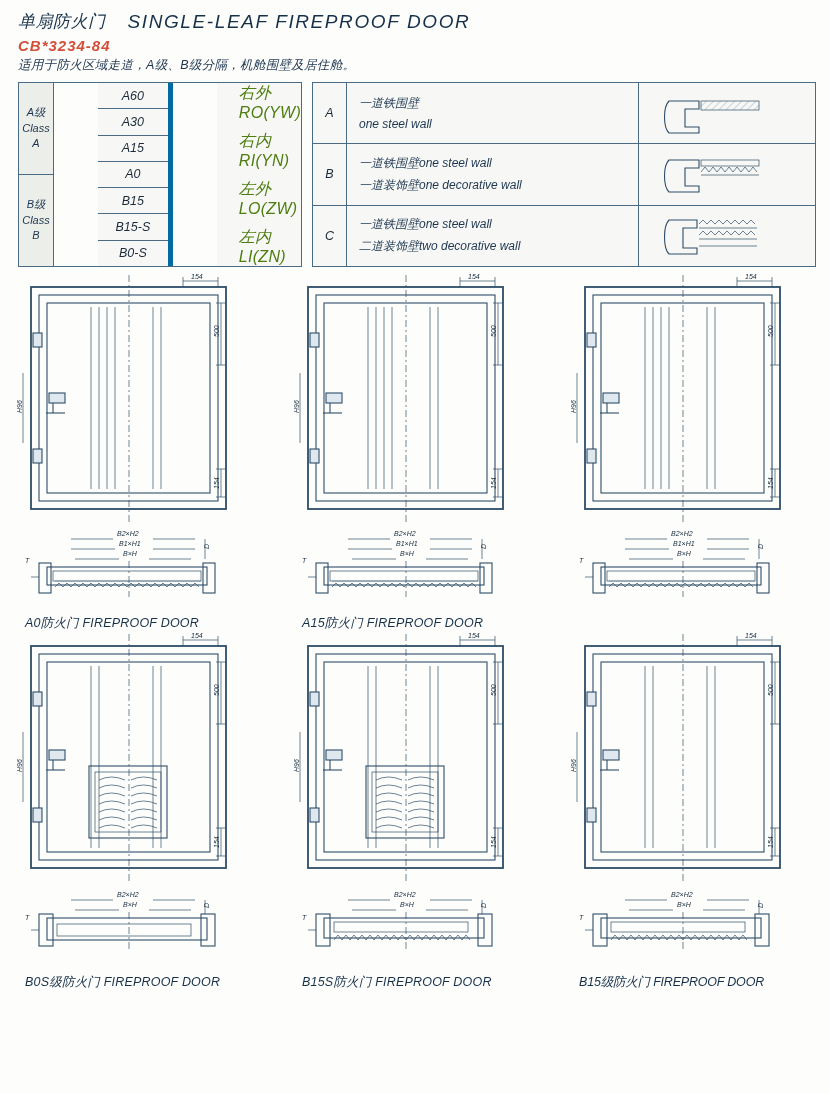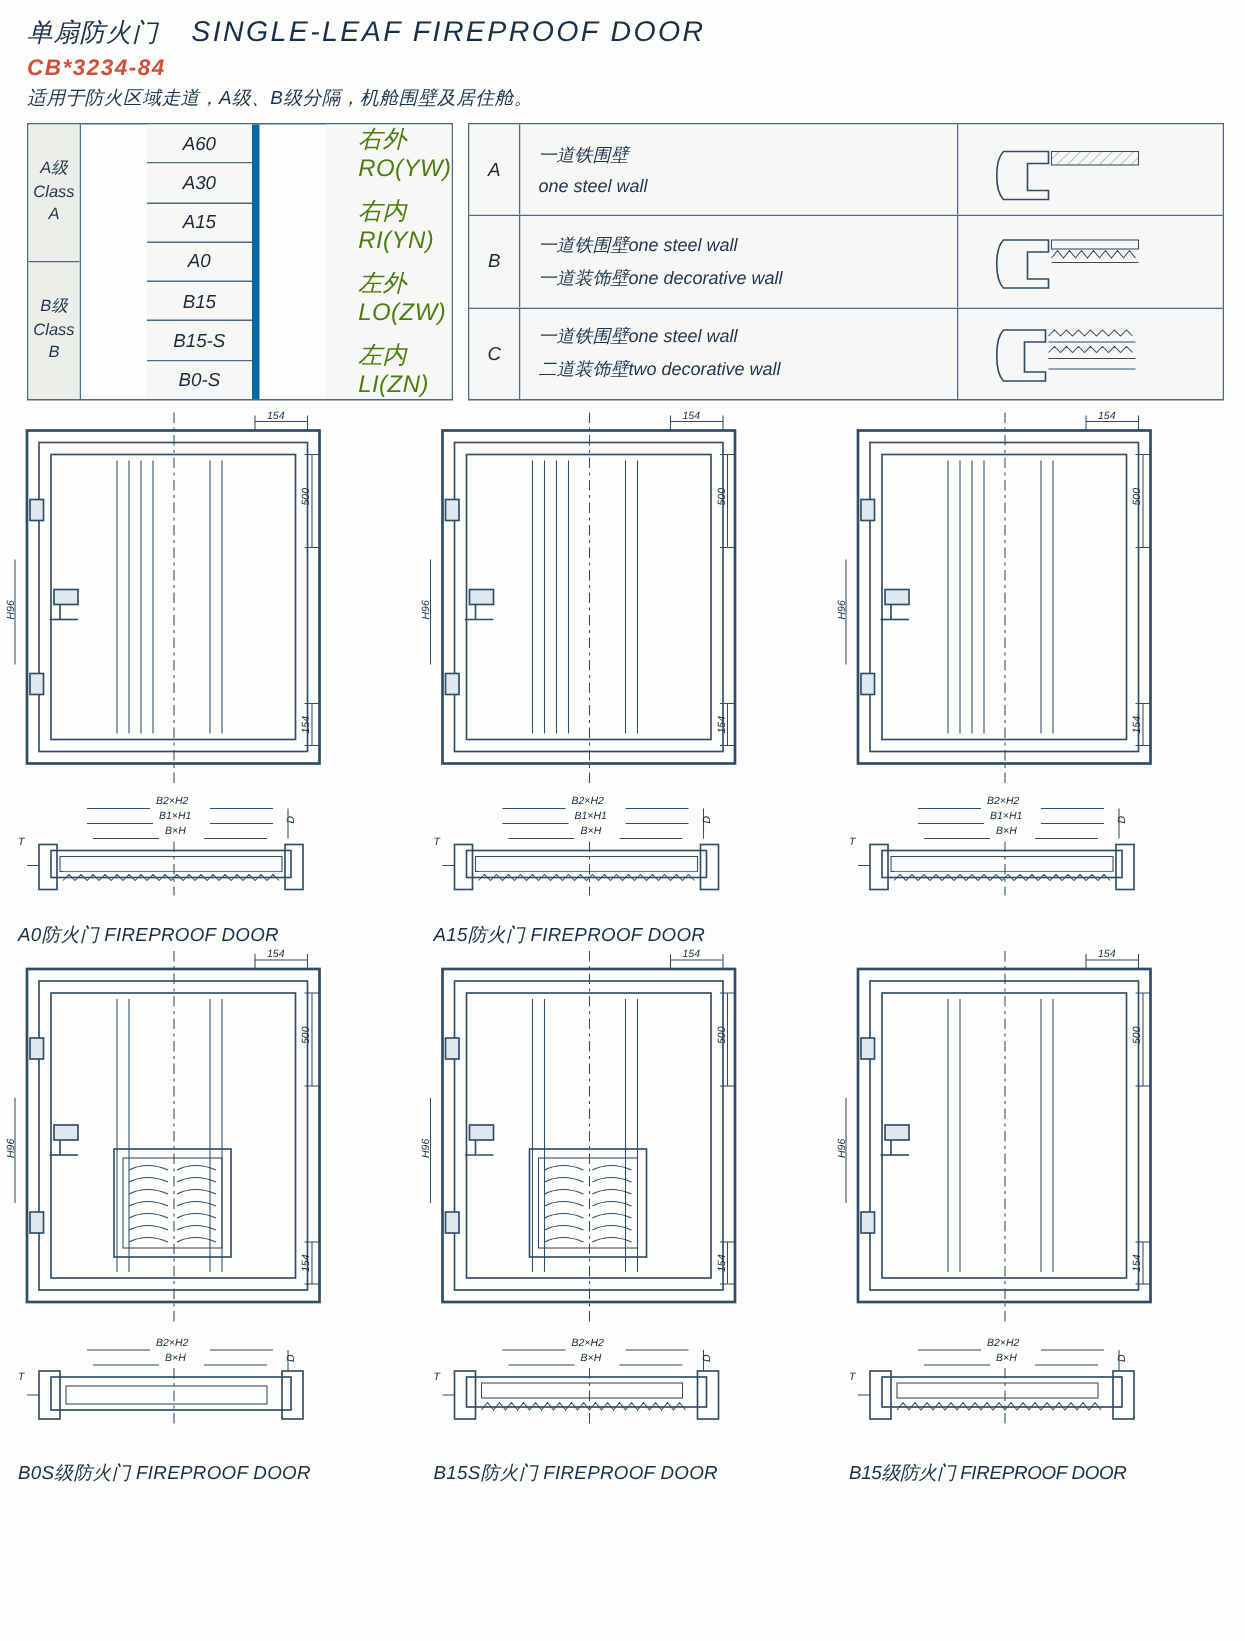--- a/index.html
+++ b/index.html
@@ -46,21 +46,21 @@
   .tr-c2 { flex:1; border-right:1px solid #4a6b86; display:flex; flex-direction:column;
            justify-content:center; gap:5px; padding-left:12px; background:#f7f8f5;}
   .tr-c2 span { font-size:12px; color:#1d3550; }
   .tr-c3 { width:176px; background:#f7f8f5; position:relative; }
 
   
   .wall-pic { position:absolute; inset:0; }
 
   
   .draw-grid { padding: 6px 0 0 0; }
-  .draw-row { display:flex; }
+  .draw-row { display:flex;padding-left:13px; }
   .cellwrap { width: 277px; position:relative; }
   .elev { position:relative; height: 252px; }
   .sect { position:relative; height: 88px; }
   .caption { font-size: 12.5px; color:#16304a; padding-left: 12px; padding-top:2px; letter-spacing:0.2px; white-space:nowrap;}
   .caption.sh { letter-spacing:-0.2px; }
 
   svg { display:block; }
   .ln { stroke:#2e4d68; fill:none; }
   .thin { stroke-width:0.7; }
   .med { stroke-width:1.1; }

